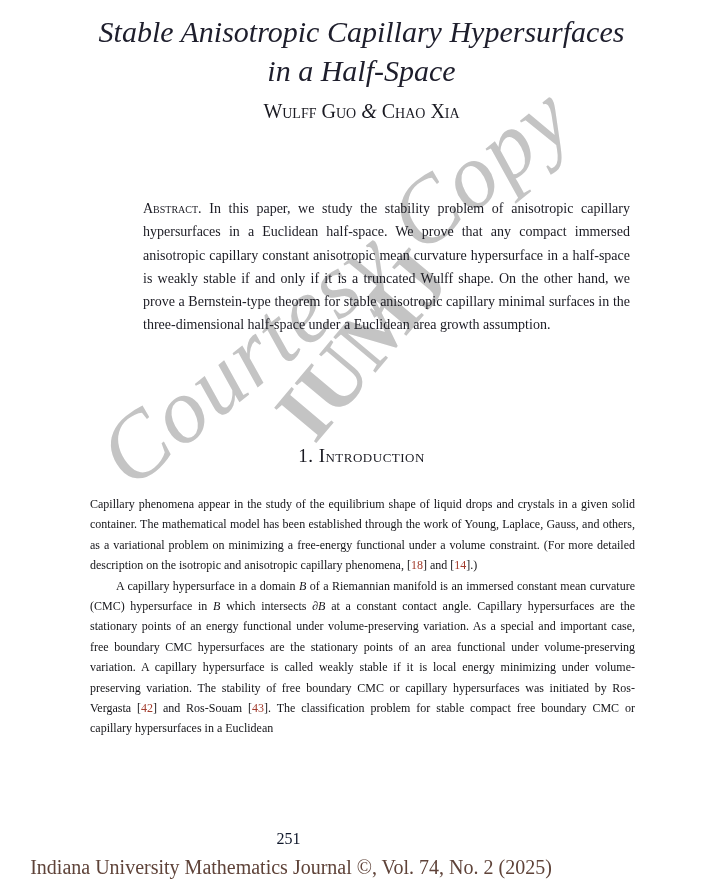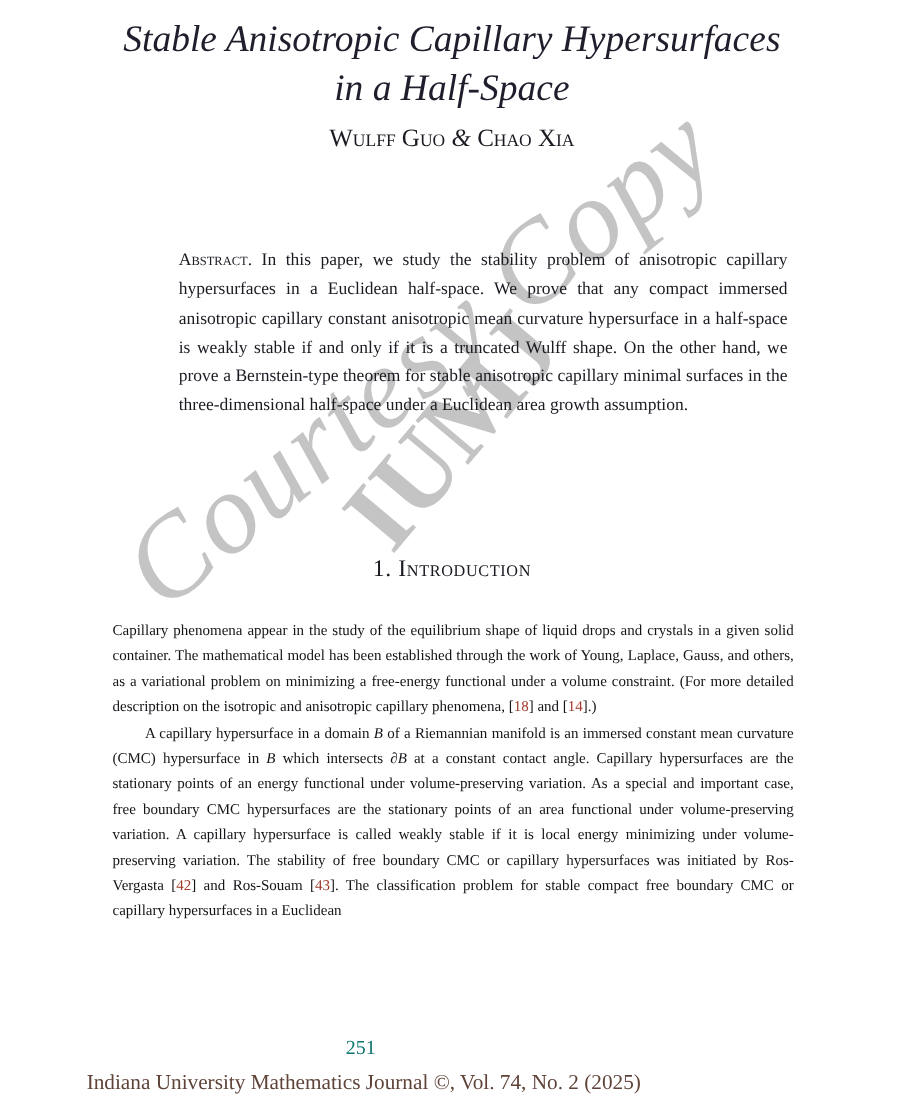--- a/index.html
+++ b/index.html
@@ -115,29 +115,29 @@
   .sc { font-variant: small-caps; }
   .it { font-style: italic; }
   .cite { color: var(--citation, #a23b2c); }
   .footer-page {
     position: absolute;
     top: 830px;
     left: 0;
     width: 577px;
     text-align: center;
     font-size: 16px;
-    color: #0f766e;
+    color: #0f172a;
   }
   .footer-journal {
     position: absolute;
     top: 856px;
     left: 0;
     width: 582px;
     text-align: center;
-    font-size: 17px;
+    font-size: 20px;
     color: var(--footer_text, #5d4037);
   }
 </style>
 </head>
 <body>
 
 <div class="page">
 
   <div class="watermark-layer">
     <div class="wm-courtesy">Courtesy Copy</div>

